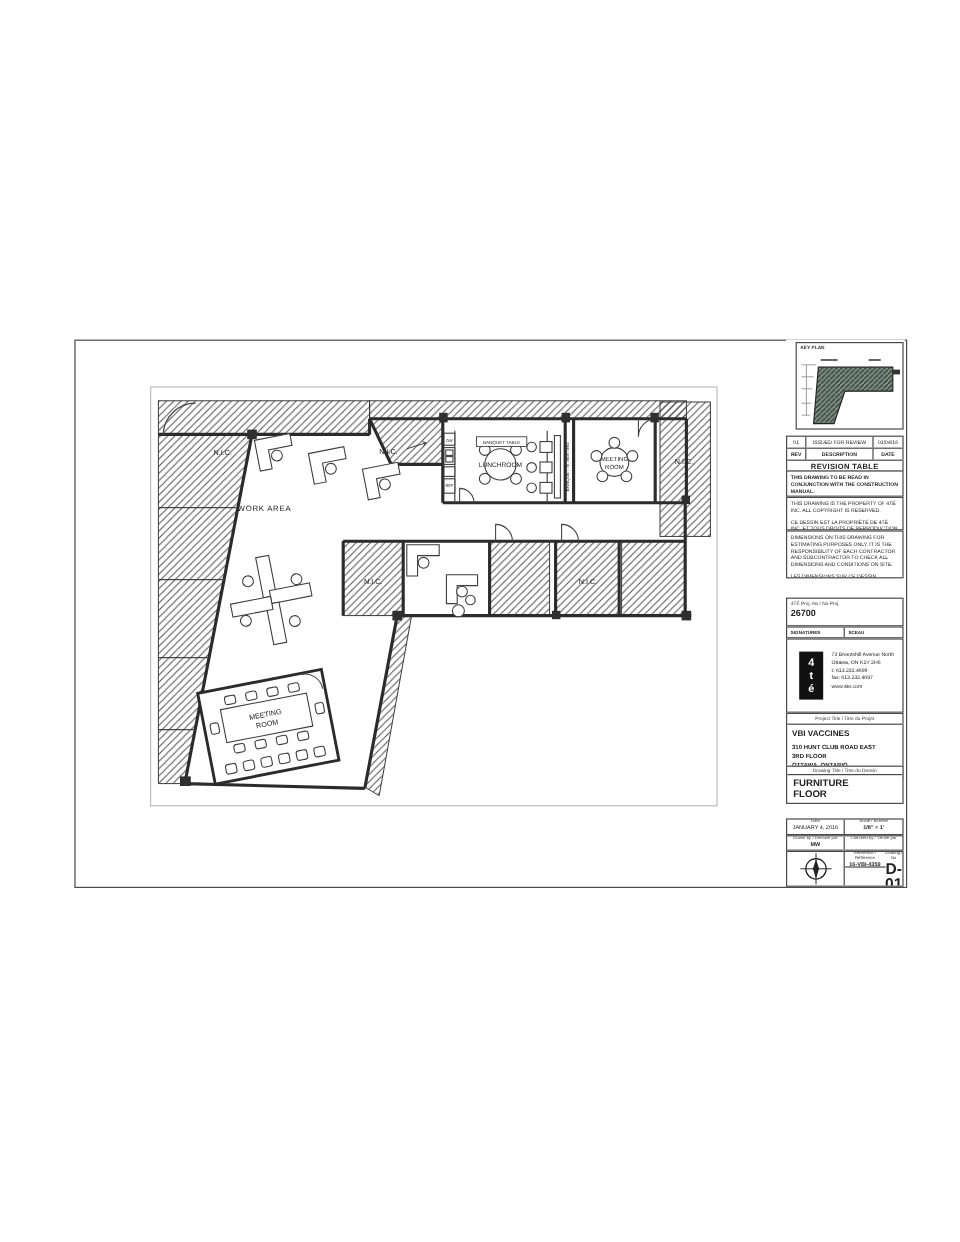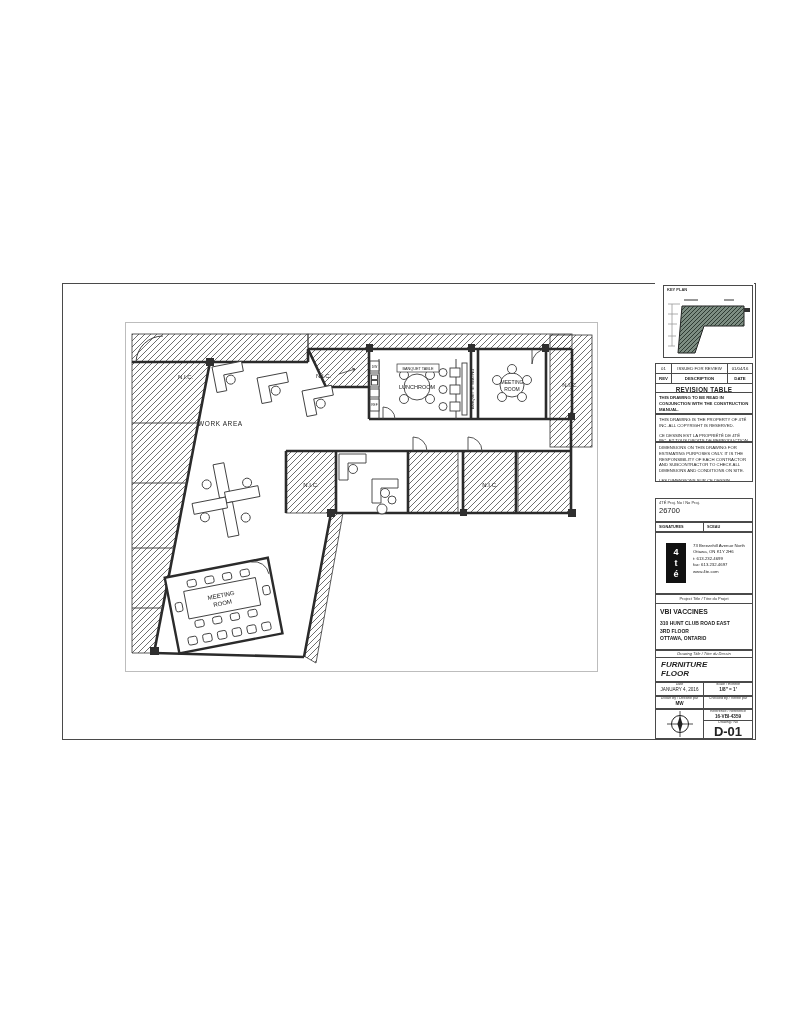--- a/index.html
+++ b/index.html
@@ -256,21 +256,21 @@
       <div class="tb-note">THIS DRAWING IS THE PROPERTY OF 4TÉ INC. ALL COPYRIGHT IS RESERVED.</div>
       <div class="tb-note">CE DESSIN EST LA PROPRIÉTÉ DE 4TÉ INC. ET TOUS DROITS DE REPRODUCTION SONT RÉSERVÉS.</div>
     </div>
     <div class="tb-box" style="left:0;top:159px;width:98px;height:40px;">
       <div class="tb-note">DIMENSIONS ON THIS DRAWING FOR ESTIMATING PURPOSES ONLY. IT IS THE RESPONSIBILITY OF EACH CONTRACTOR AND SUBCONTRACTOR TO CHECK ALL DIMENSIONS AND CONDITIONS ON SITE.</div>
       <div class="tb-note">LES DIMENSIONS SUR CE DESSIN SERVENT UNIQUEMENT POUR ÉTABLIR UN DEVIS. LES ENTREPRENEURS DEVRONT PRENDRE LEURS PROPRES MESURES SUR LES LIEUX ET EN ÊTRE RESPONSABLES.</div>
     </div>
 
     <div class="tb-box" style="left:0;top:215px;width:98px;height:24px;">
       <div class="tb-label" style="padding:2px 3px 0;">4TÉ Proj. No / No Proj.</div>
-      <div style="padding:1px 3px;font-size:7.5px;font-weight:normal;">26700</div>
+      <div style="padding:1px 3px;font-size:7.5px;font-weight:bold;">26700</div>
     </div>
 
     <div class="tb-box" style="left:0;top:239px;width:98px;height:10px;display:flex;">
       <div style="width:49px;border-right:1px solid #4a4a4a;font-size:3.8px;font-weight:bold;padding:2px 3px;box-sizing:border-box;">SIGNATURES</div>
       <div style="width:49px;font-size:3.8px;font-weight:bold;padding:2px 3px;box-sizing:border-box;">SCEAU</div>
     </div>
 
     <div class="tb-box" style="left:0;top:249px;width:98px;height:62px;">
       <div style="position:absolute;left:10px;top:10px;width:20px;height:40px;background:#111;color:#fff;
                   display:flex;align-items:center;justify-content:center;font-size:9px;font-weight:bold;
@@ -287,21 +287,21 @@
     <div class="tb-box" style="left:0;top:311px;width:98px;height:56px;">
       <div class="tb-label" style="text-align:center;padding-top:2px;border-bottom:1px solid #4a4a4a;padding-bottom:2px;">Project Title / Titre du Projet</div>
       <div style="padding:4px 4px 0;font-size:6.8px;font-weight:bold;">VBI VACCINES</div>
       <div style="padding:5px 4px 0;font-size:5px;font-weight:bold;line-height:1.5;">
         <div>310 HUNT CLUB ROAD EAST</div>
         <div>3RD FLOOR</div>
         <div>OTTAWA, ONTARIO</div>
       </div>
     </div>
 
-    <div class="tb-box" style="left:0;top:367px;width:98px;height:32px;font-style:italic;">
+    <div class="tb-box" style="left:0;top:355px;width:98px;height:32px;">
       <div class="tb-label" style="text-align:center;padding-top:1px;border-bottom:1px solid #4a4a4a;padding-bottom:1px;">Drawing Title / Titre du Dessin</div>
       <div style="padding:3px 5px 0;font-size:8px;font-weight:bold;line-height:1.1;">
         <div>FURNITURE</div>
         <div>FLOOR</div>
       </div>
     </div>
 
     <div class="tb-box" style="left:0;top:399px;width:98px;height:14px;display:flex;">
       <div style="width:49px;border-right:1px solid #4a4a4a;box-sizing:border-box;text-align:center;">
         <div class="tb-label" style="font-size:3.6px;">Date</div>
@@ -326,21 +326,21 @@
 
     <div class="tb-box" style="left:0;top:426px;width:98px;height:30px;display:flex;">
       <div style="width:49px;border-right:1px solid #4a4a4a;box-sizing:border-box;display:flex;align-items:center;justify-content:center;">
         <svg width="30" height="28" viewBox="-15 -14 30 28">
           <circle cx="0" cy="0" r="8.5" fill="none" stroke="#222" stroke-width="1"></circle>
           <line x1="0" y1="-13" x2="0" y2="13" stroke="#222" stroke-width="0.8"></line>
           <line x1="-13" y1="0" x2="13" y2="0" stroke="#222" stroke-width="0.8"></line>
           <path d="M0,-8 L2.6,0 L0,8 L-2.6,0 Z" fill="#222"></path>
         </svg>
       </div>
-      <div style="width:49px;display:flex;flex-direction:column;justify-content:space-between;">
+      <div style="width:49px;display:flex;flex-direction:row;justify-content:space-between;">
         <div style="border-bottom:1px solid #4a4a4a;text-align:center;height:12px;">
           <div class="tb-label" style="font-size:3.6px;">Reference / Référence</div>
           <div style="font-size:4.6px;font-weight:bold;">16-VBI-4359</div>
         </div>
         <div style="flex:1;text-align:center;">
           <div class="tb-label" style="font-size:3.4px;">Drawing / No</div>
           <div style="font-size:13px;font-weight:bold;line-height:1;">D-01</div>
         </div>
       </div>
     </div>

